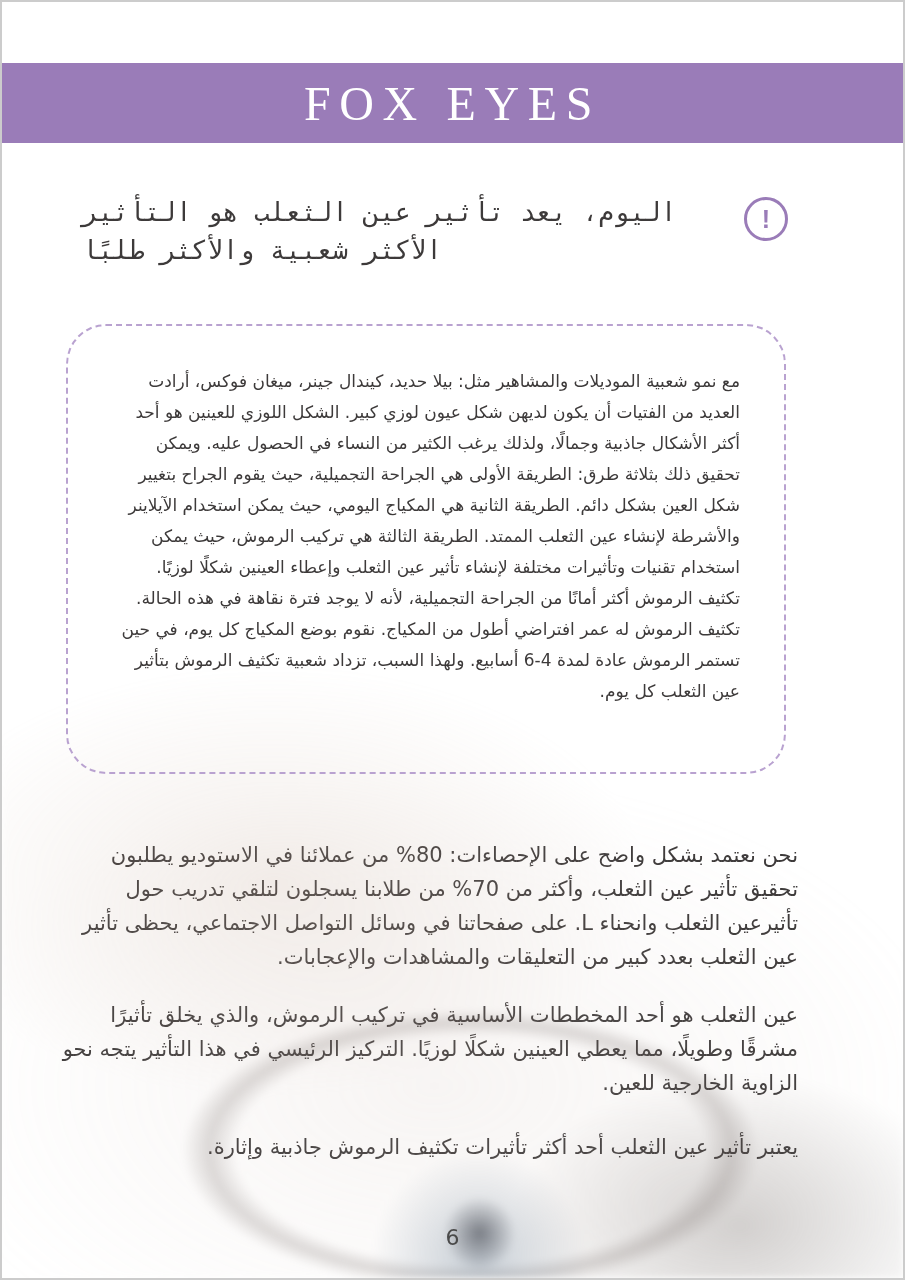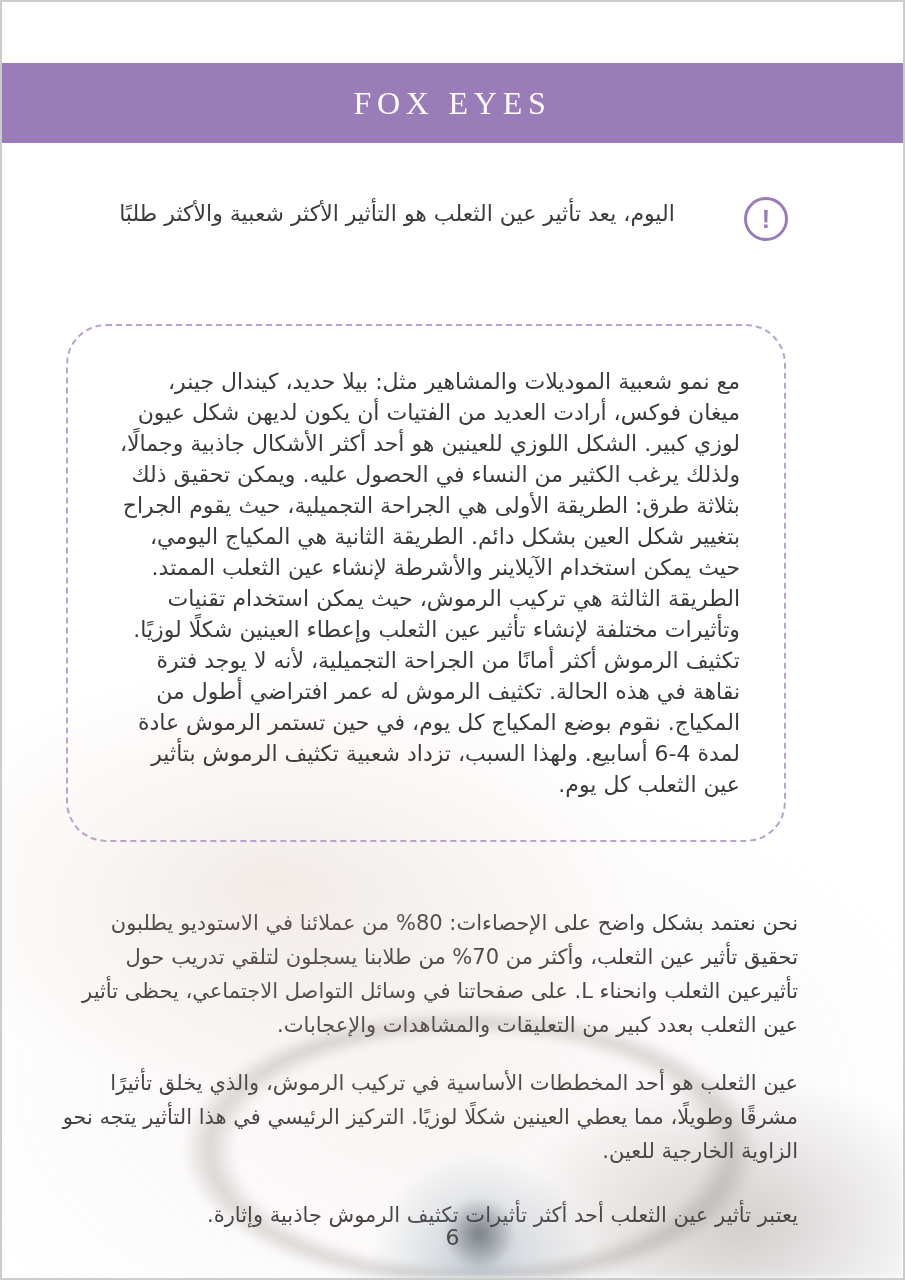--- a/index.html
+++ b/index.html
@@ -30,56 +30,56 @@
     position:relative;
     margin-top:61px;height:80px;
     background:#9a7cb8;
     display:flex;align-items:center;justify-content:center;
   }
   .band h1{
     margin:0;
     color:#ffffff;
     font-family:"Liberation Serif","DejaVu Serif",serif;
     font-weight:400;
-    font-size:32px;
+    font-size:48px;
     letter-spacing:0.18em;
   }
   .intro{
     position:relative;
     margin:52px 115px 0 80px;
     min-height:96px;
   }
   .excl{
     position:absolute;top:2px;right:0;
     width:44px;height:44px;
     border:3px solid #9a7cb8;border-radius:50%;
     box-sizing:border-box;
     color:#9a7cb8;
     font-family:"Liberation Sans",sans-serif;
     font-weight:bold;font-size:25px;
     display:flex;align-items:center;justify-content:center;
   }
   .intro-text{
     padding-right:76px;
-    text-align:center;
-    font-size:22px;line-height:38px;
+    text-align:left;
+    font-size:26px;line-height:38px;font-family:Liberation Mono, monospace;
   }
   .dashed-box{
     position:relative;
     margin:33px 117px 0 64px;
     min-height:450px;
     border:2px dashed #b9a2d0;
     border-radius:40px;
     padding:40px 44px;
     box-sizing:border-box;
   }
   .dashed-box p{
     margin:0;
     text-align:right;
-    font-size:22px;line-height:31px;
+    font-size:17px;line-height:31px;
   }
   .body-par{
     margin:0 105px 0 60px;
     text-align:right;
     font-size:21px;line-height:34px;
   }
   .par-stats{margin-top:64px;}
   .par-desc{margin-top:24px;}
   .par-concl{margin-top:30px;}
   .page-number{

